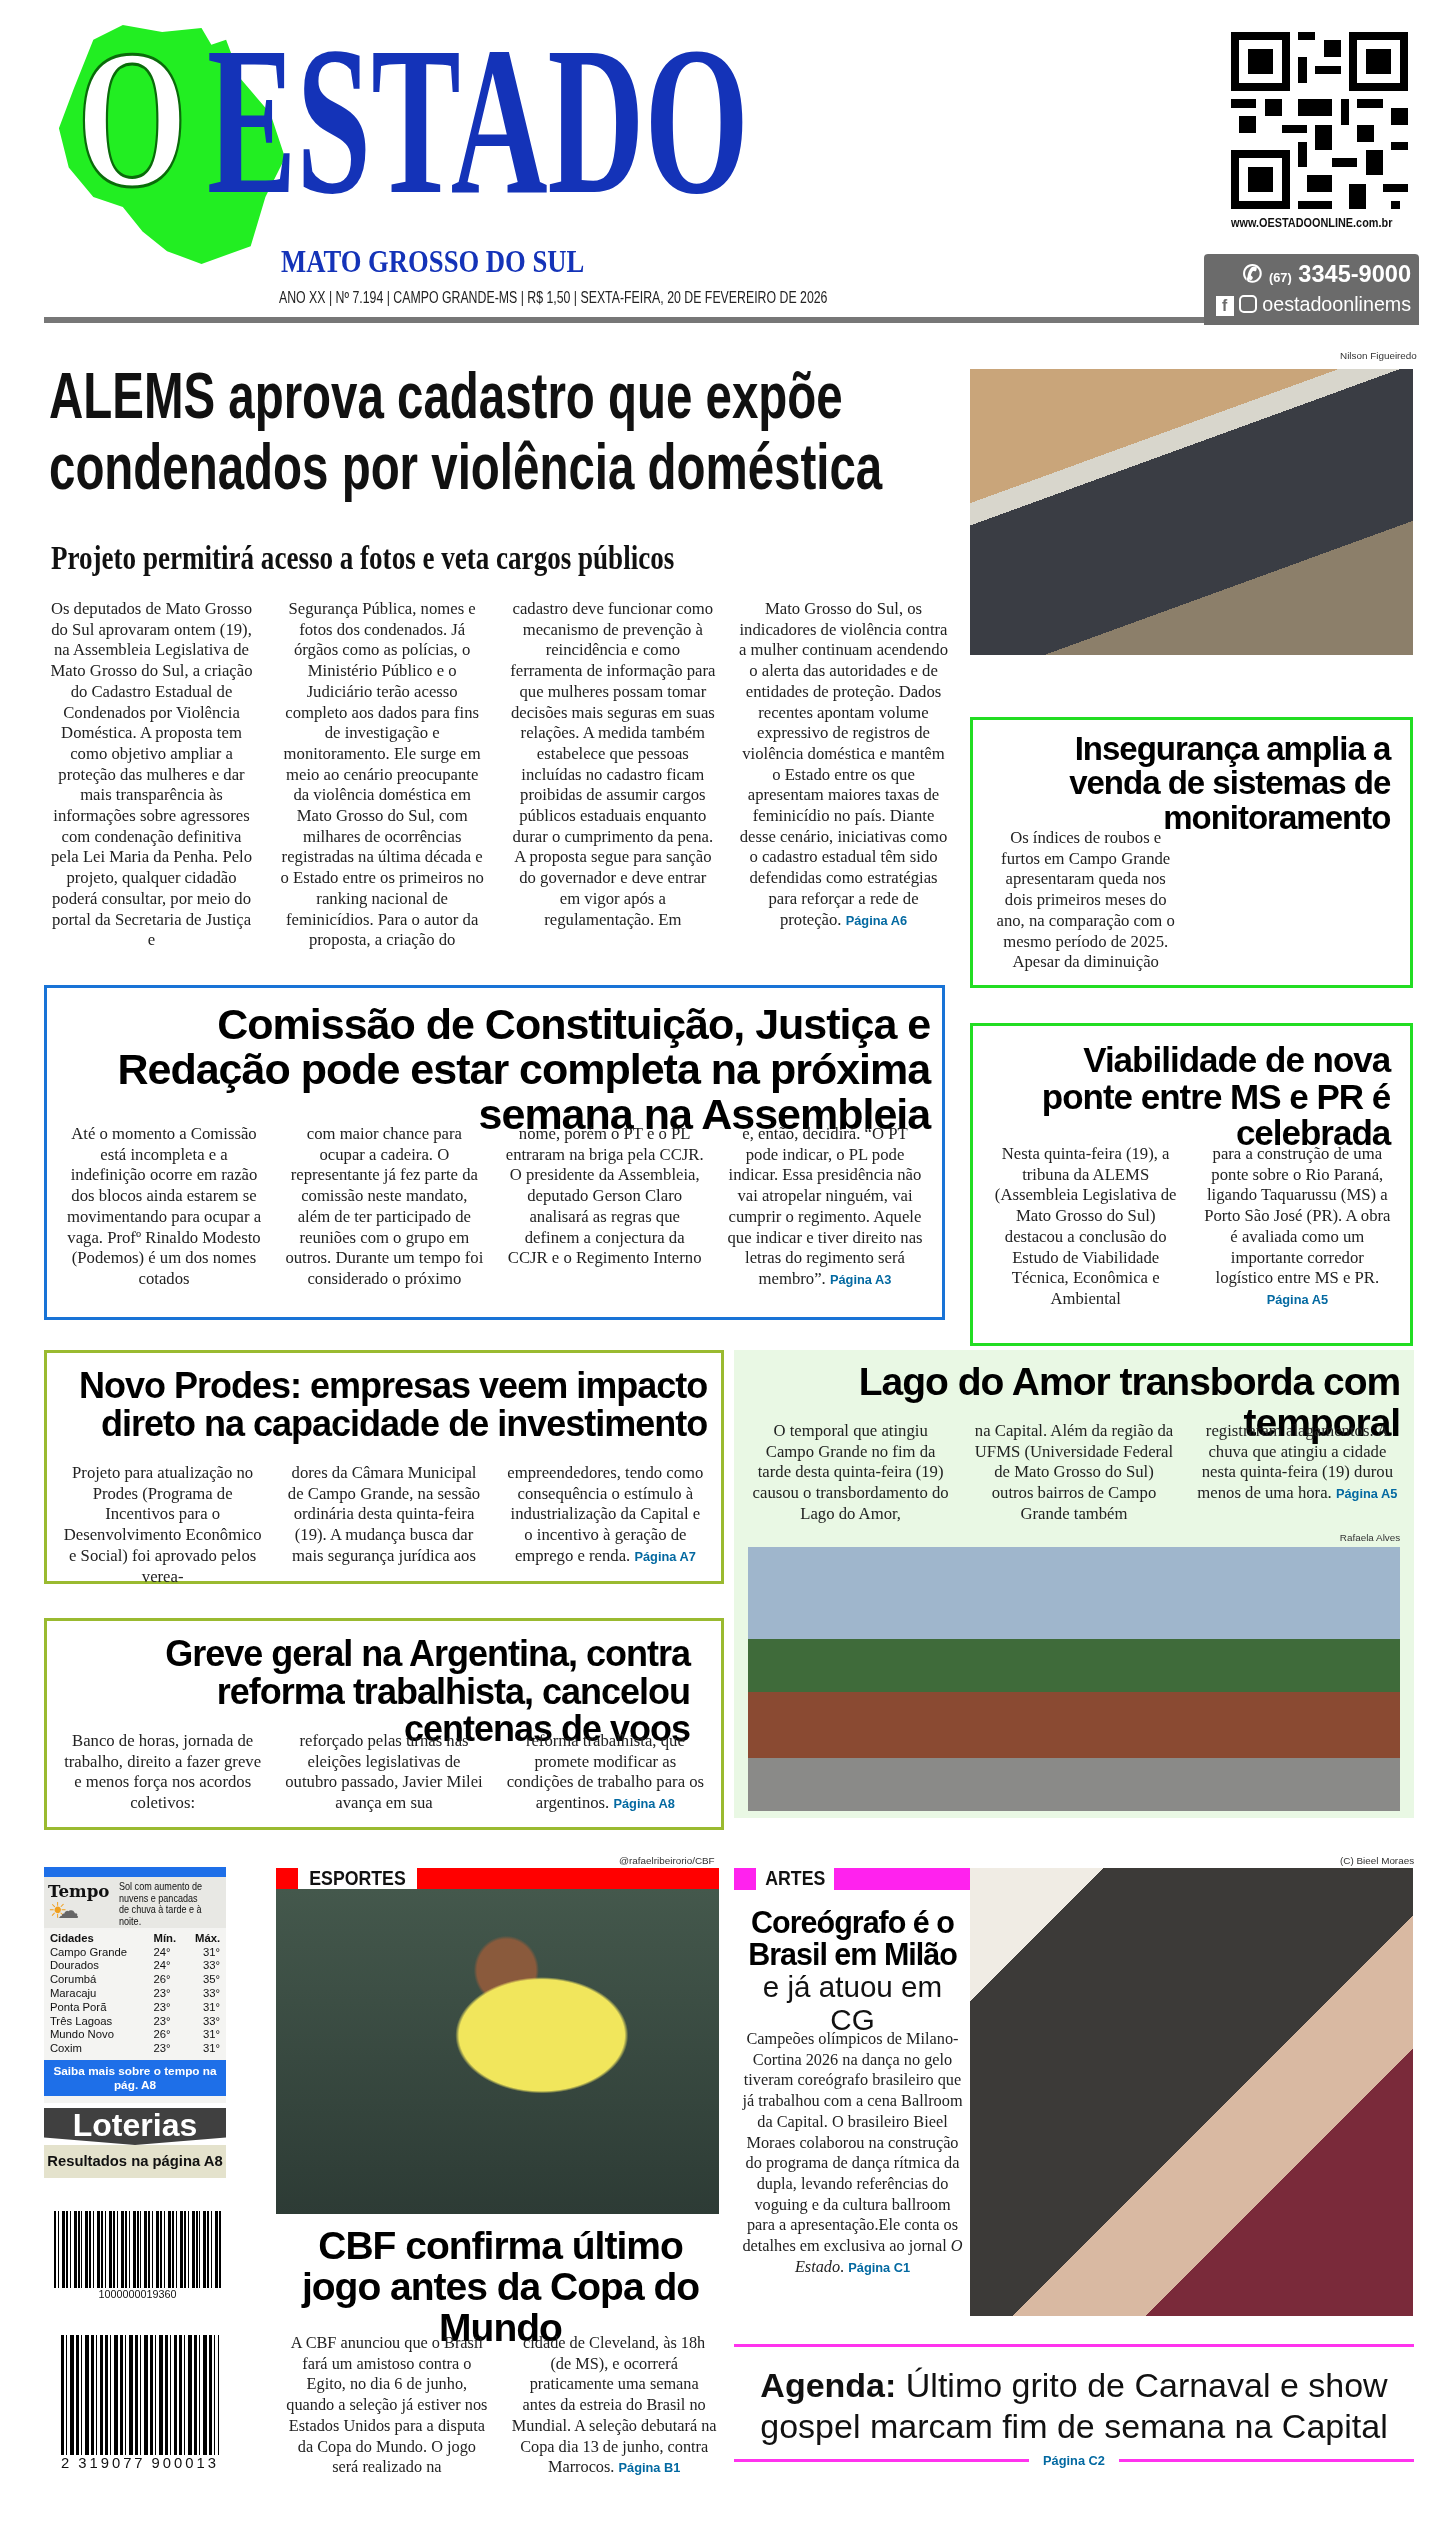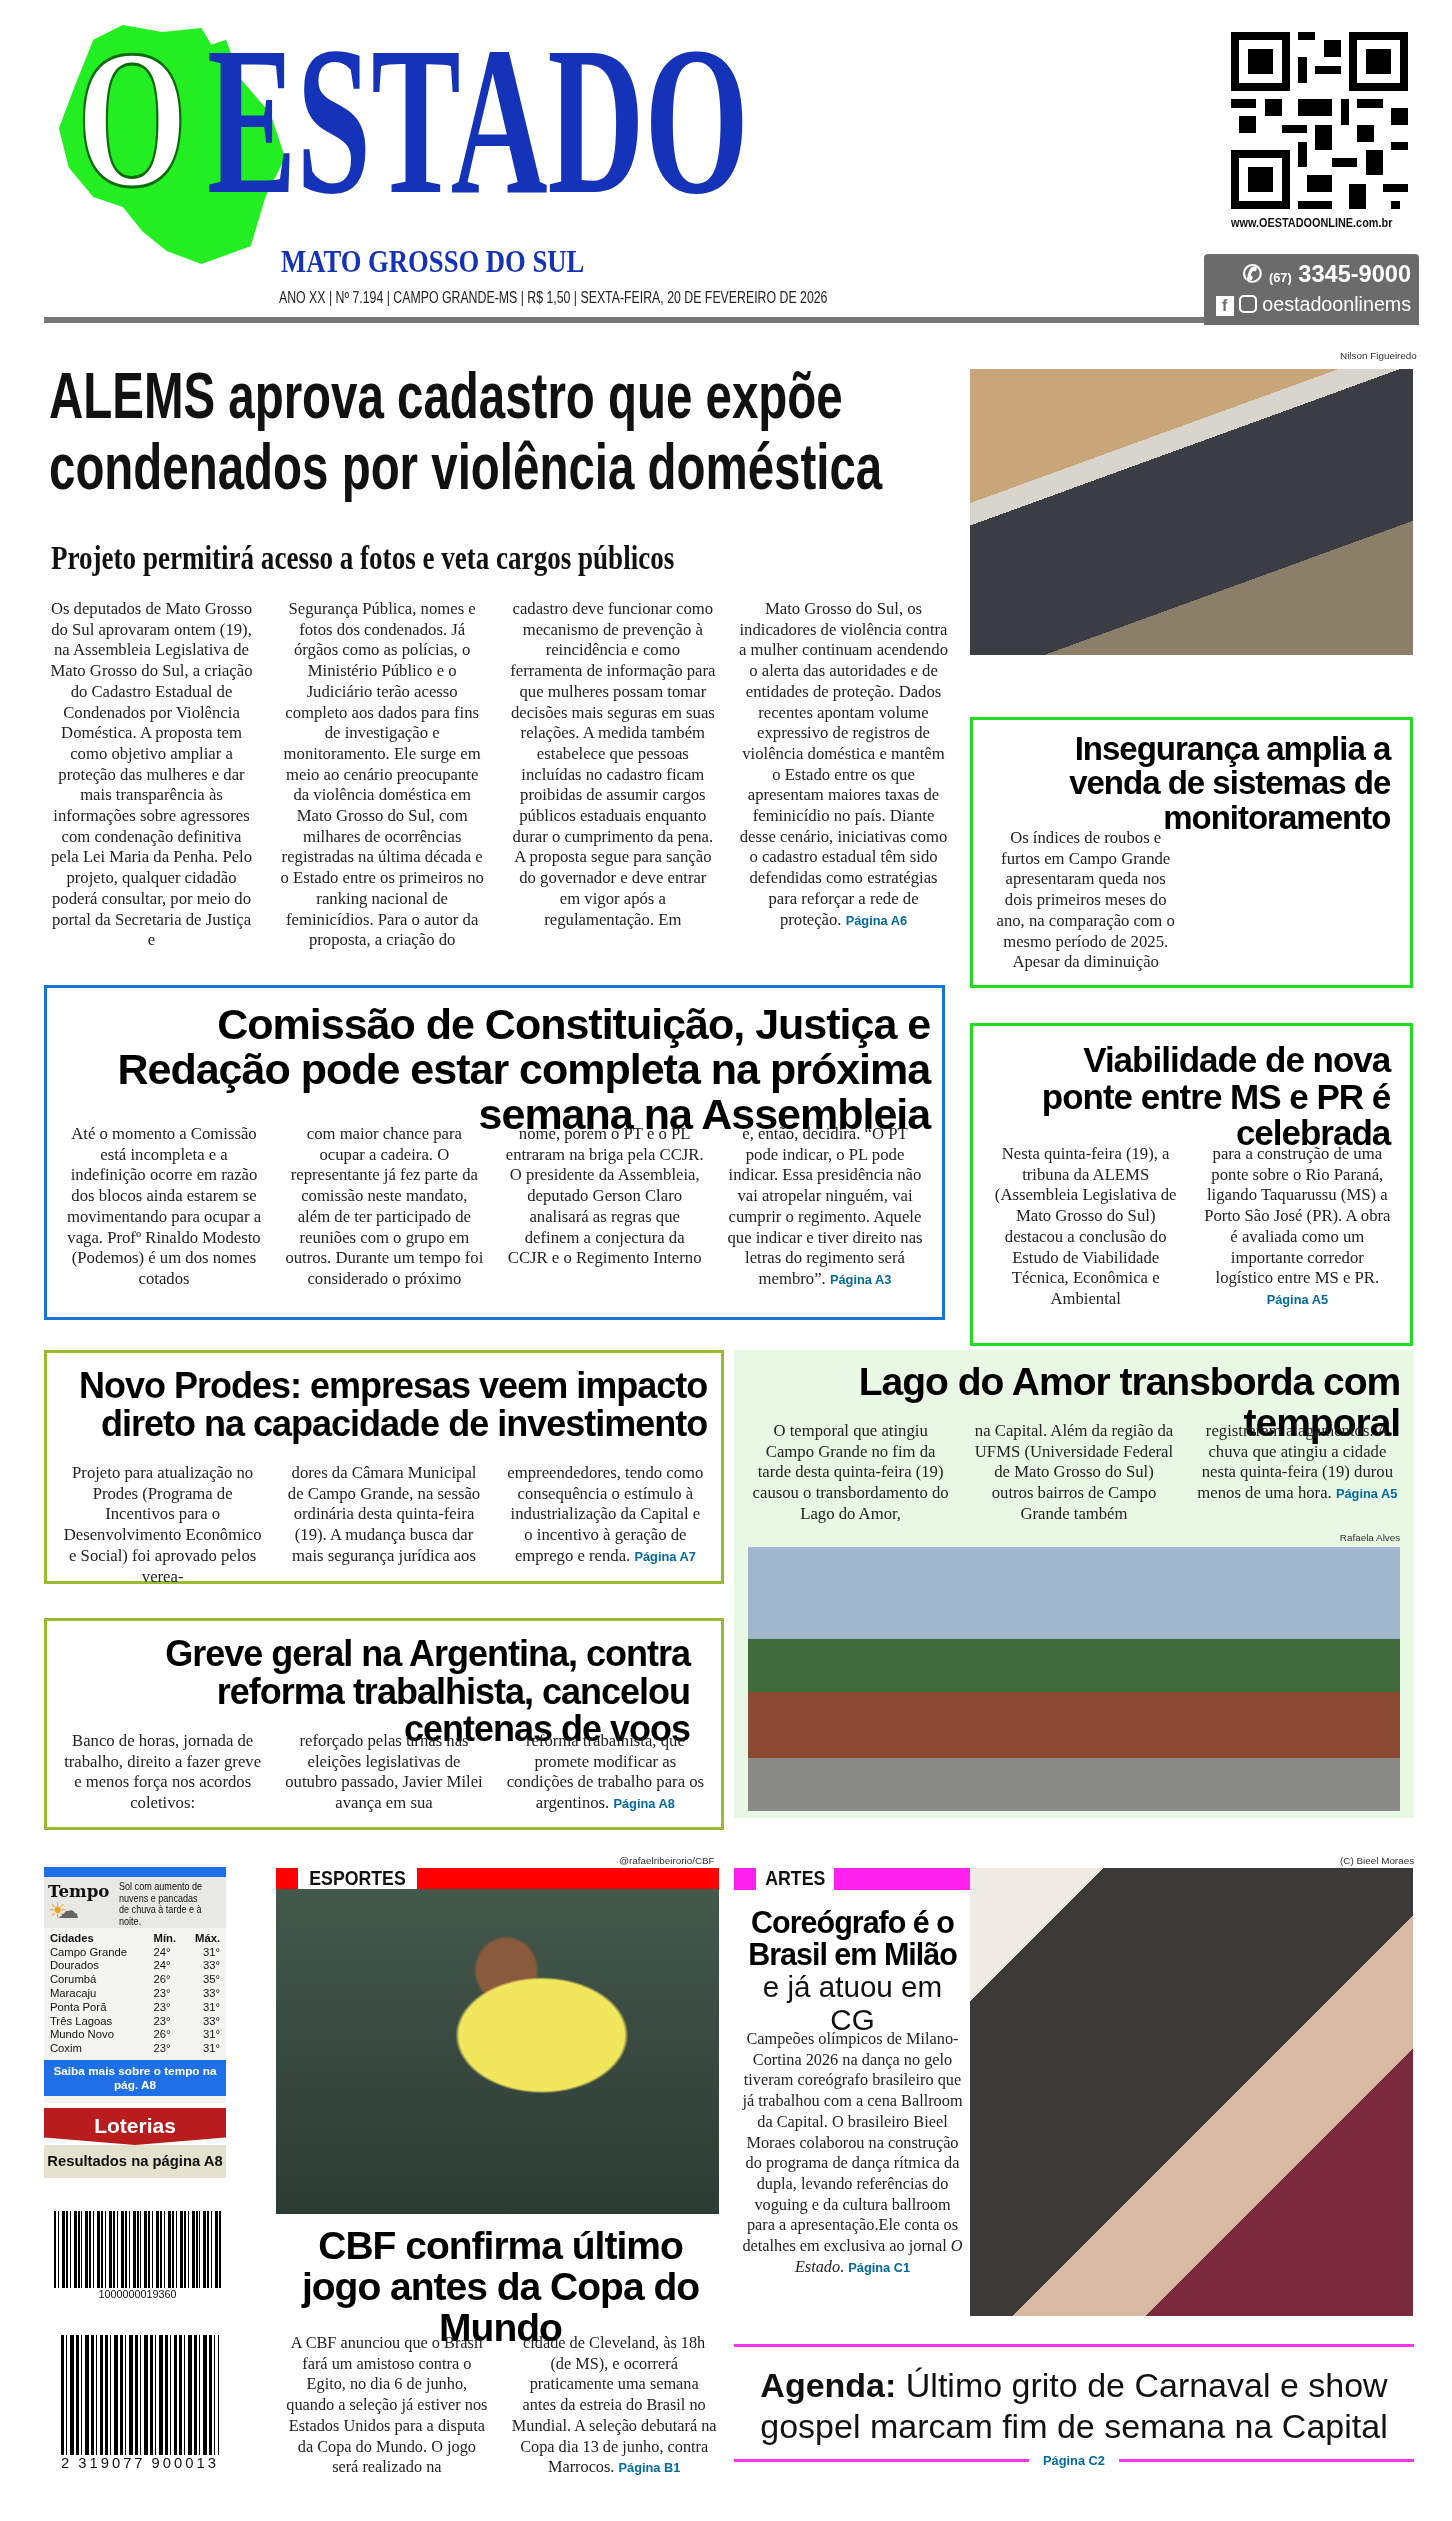--- a/index.html
+++ b/index.html
@@ -45,21 +45,21 @@
 #weather{left:44px;top:1867px;width:182px;height:236px;background:#f4f4f2}
 #wx-bar{height:9.9px;background:#1e6fe8}
 #wx-head{display:flex;background:#e8e8e4;height:51px;padding:3.9px}
 #wx-title{font-family:"DejaVu Serif",serif;font-weight:700;font-size:16.7px}
 #wx-desc{font-family:"Liberation Sans",sans-serif;font-size:10.3px;line-height:11.8px;margin-left:9.9px;transform:scaleX(.88);transform-origin:left top;width:108px}
 #wx-table{font-family:"Liberation Sans",sans-serif;font-size:11.3px;line-height:13.8px;padding:3.9px 5.9px}
 #wx-table .r{display:grid;grid-template-columns:1fr 37px 29.6px}
 #wx-table .r span:nth-child(3){text-align:right}
 #wx-more{background:#1e6fe8;color:#fff;font-family:"Liberation Sans",sans-serif;font-weight:700;font-size:11.8px;text-align:center;padding:3.9px 0}
 #lot{left:44px;top:2108px;width:182px;height:71px}
-#lot-top{background:#b91c1c;color:#fff;text-align:center;font-family:"Liberation Sans",sans-serif;font-weight:700;font-size:21px;height:37px;line-height:35px;clip-path:polygon(0 0,100% 0,100% 80%,50% 100%,0 80%)}
+#lot-top{background:#404040;color:#fff;text-align:center;font-family:"Liberation Sans",sans-serif;font-weight:700;font-size:32px;height:37px;line-height:35px;clip-path:polygon(0 0,100% 0,100% 80%,50% 100%,0 80%)}
 #lot-bot{background:#e4e2cc;text-align:center;font-family:"Liberation Sans",sans-serif;font-weight:700;font-size:14.8px;height:33px;line-height:33px}
 #bar1{left:54px;top:2211px;width:167px;height:94px}
 #bar2{left:61px;top:2335px;width:158px;height:138px}
 .barnum{font-family:"Liberation Sans",sans-serif;font-size:10.8px;text-align:center}
 #sec-esp{left:276px;top:1868px;width:443px;height:21.7px}
 #esp-photo{left:276px;top:1889px;width:443px;height:325px;background:radial-gradient(ellipse at 60% 45%,#f1e65c 0 22%,transparent 23%),radial-gradient(ellipse at 52% 25%,#8a5a3c 0 9%,transparent 10%),linear-gradient(180deg,#44584c,#2d3b35)}
 #esp-title{left:284px;top:2226px;font-size:39px;text-align:center;width:433px}
 #esp-body{left:284px;top:2333px;width:433px;grid-template-columns:1fr 1fr;font-size:16.3px}
 #sec-art{left:734px;top:1868px;width:236px;height:21.7px}
 #art-photo{left:970px;top:1868px;width:443px;height:448px;background:linear-gradient(135deg,#f0ece4 0 15%,#3c3a38 15% 55%,#d9b9a2 55% 70%,#7a2a3a 70%)}

